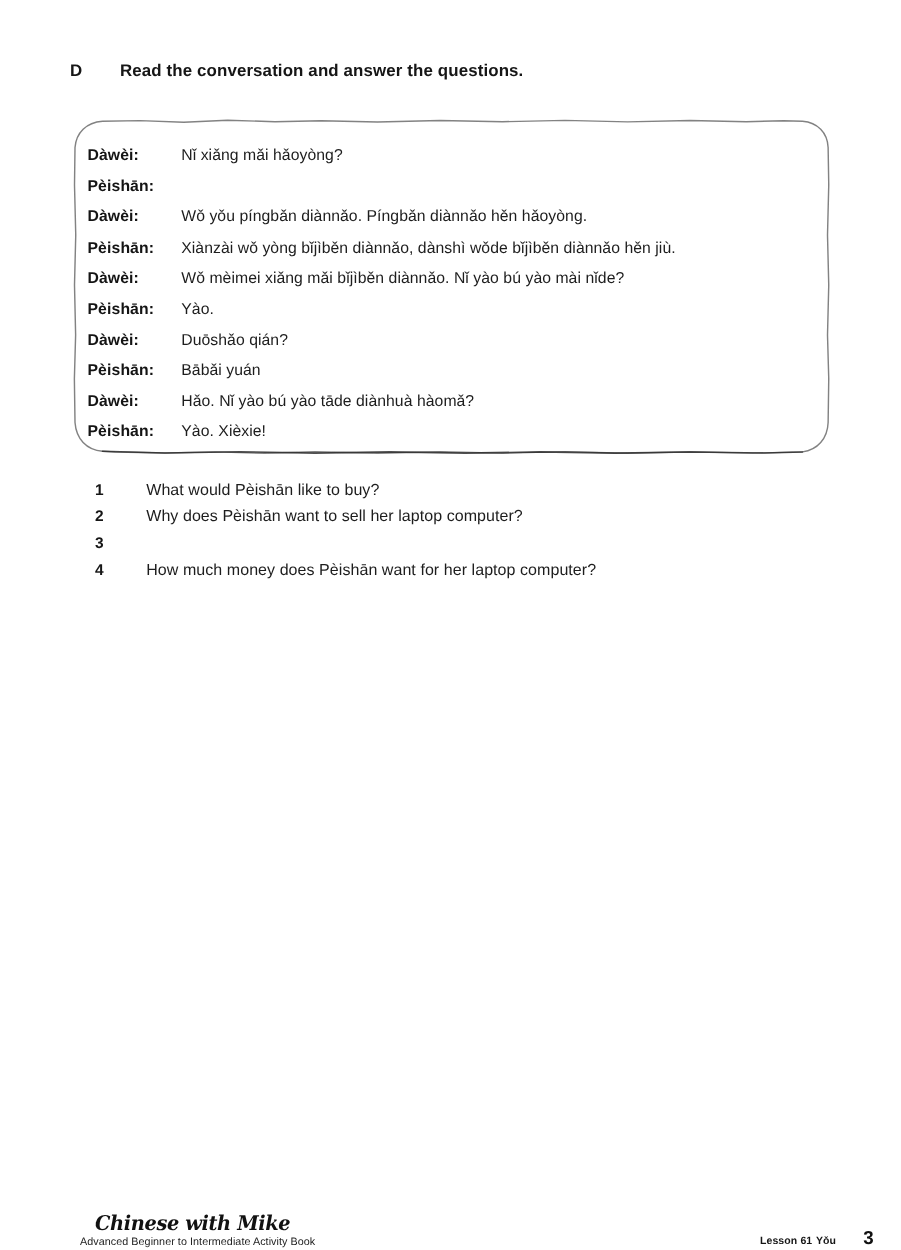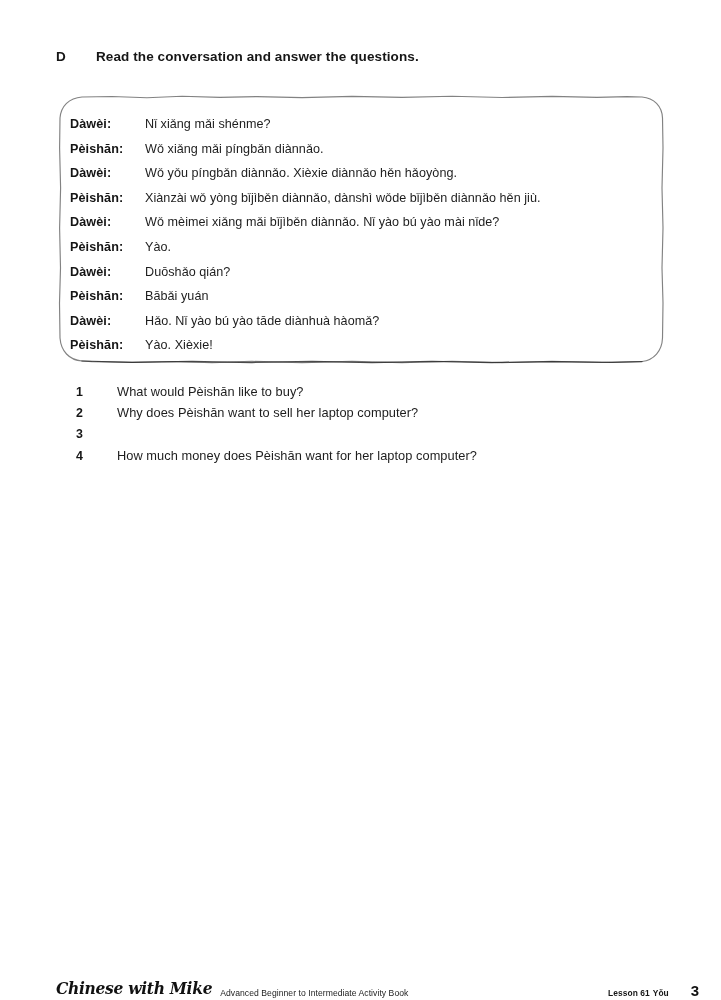--- a/index.html
+++ b/index.html
@@ -129,22 +129,23 @@
     left: 0;
     bottom: 0;
     width: 721px;
     height: 30px;
   }
   .brand {
     position: absolute;
     left: 56px;
     bottom: 2px;
     display: flex;
-    align-items: flex-end;
-    white-space: nowrap;
+    align-items: center;
+    white-space: nowrap;
+    flex-direction: column;
   }
   .brand-logo {
     font-family: "DejaVu Serif", serif;
     font-style: italic;
     font-weight: bold;
     font-size: 15.5px;
     color: #111111;
     letter-spacing: -0.3px;
     transform: scaleY(1.05);
   }
@@ -206,29 +207,28 @@
                L 80 274.4 L 40 273.6 L 30 273
                C 17 272, 9 263, 8 250
                L 7.5 215 L 8.5 180 L 7.6 140 L 8.6 100 L 7.6 60 Z" fill="none" stroke="#5f5f5f" stroke-width="1.15" stroke-linecap="round" stroke-linejoin="round" opacity="0.78"></path>
       <path d="M 30 273 L 80 274.4 L 140 273.4 L 200 274.5 L 260 273.5 L 320 274.5
                L 380 273.5 L 440 274.5 L 500 273.6 L 560 274.4 L 590 273.6" fill="none" stroke="#2a2a2a" stroke-width="1.25" stroke-linecap="round" opacity="0.82"></path>
     </svg>
 
     <div class="dialogue-lines">
       <div class="dialogue-line">
         <span class="speaker">Dàwèi:</span>
-        <span class="utterance">Nǐ xiǎng mǎi shénme?</span>
-      </div>
-      <div class="dialogue-line">
-        <span class="speaker">Pèishān:</span>
-        <span class="utterance">Wǒ xiǎng mǎi píngbǎn diànnǎo.</span>
-      </div>
-      <div class="dialogue-line">
-        <span class="speaker">Dàwèi:</span>
-        <span class="utterance">Wǒ yǒu píngbǎn diànnǎo. Xièxie diànnǎo hěn hǎoyòng.</span>
+        <span class="utterance">Nǐ xiǎng mǎi hǎoyòng?</span>
+      </div>
+      <div class="dialogue-line">
+        <span class="speaker">Pèishān:</span>
+      </div>
+      <div class="dialogue-line">
+        <span class="speaker">Dàwèi:</span>
+        <span class="utterance">Wǒ yǒu píngbǎn diànnǎo. Píngbǎn diànnǎo hěn hǎoyòng.</span>
       </div>
       <div class="dialogue-line">
         <span class="speaker">Pèishān:</span>
         <span class="utterance">Xiànzài wǒ yòng bǐjìběn diànnǎo, dànshì wǒde bǐjìběn diànnǎo hěn jiù.</span>
       </div>
       <div class="dialogue-line">
         <span class="speaker">Dàwèi:</span>
         <span class="utterance">Wǒ mèimei xiǎng mǎi bǐjìběn diànnǎo. Nǐ yào bú yào mài nǐde?</span>
       </div>
       <div class="dialogue-line">

